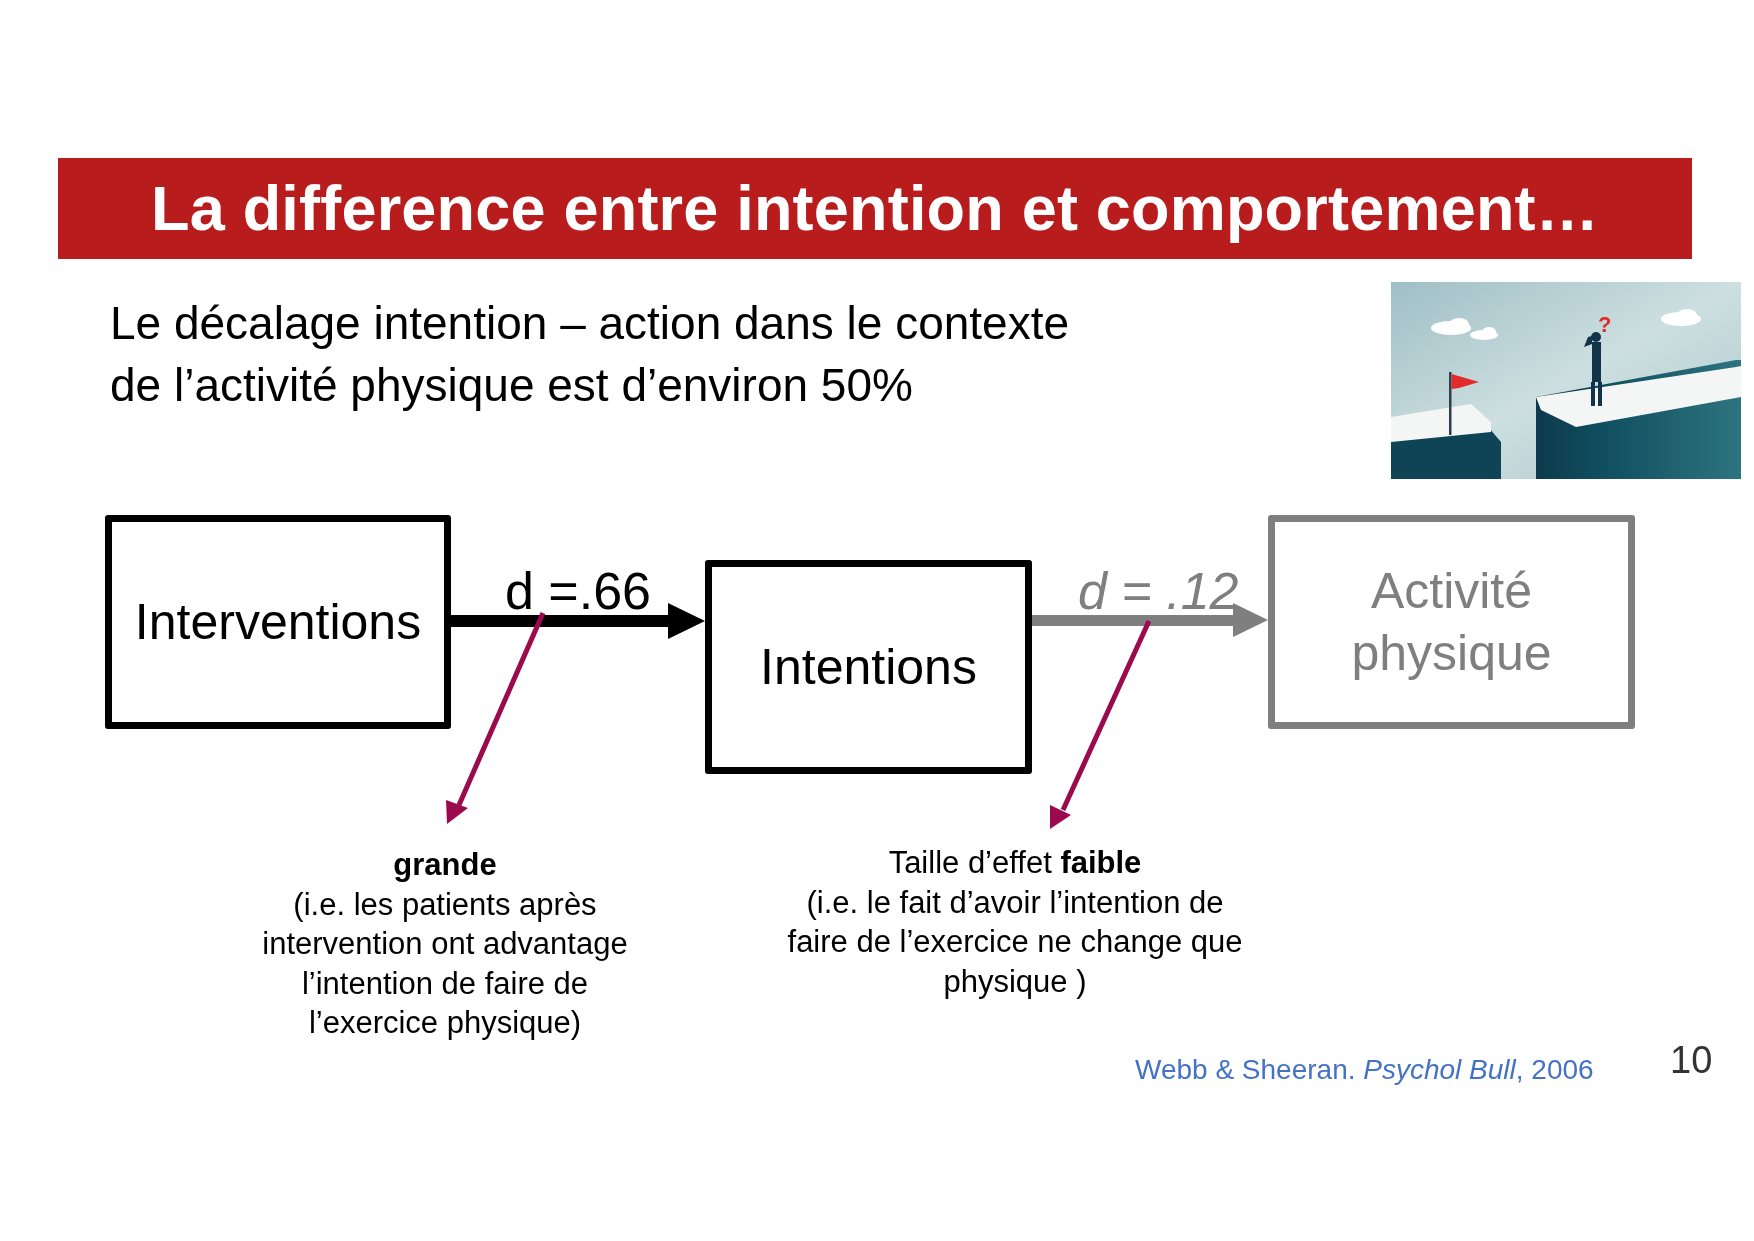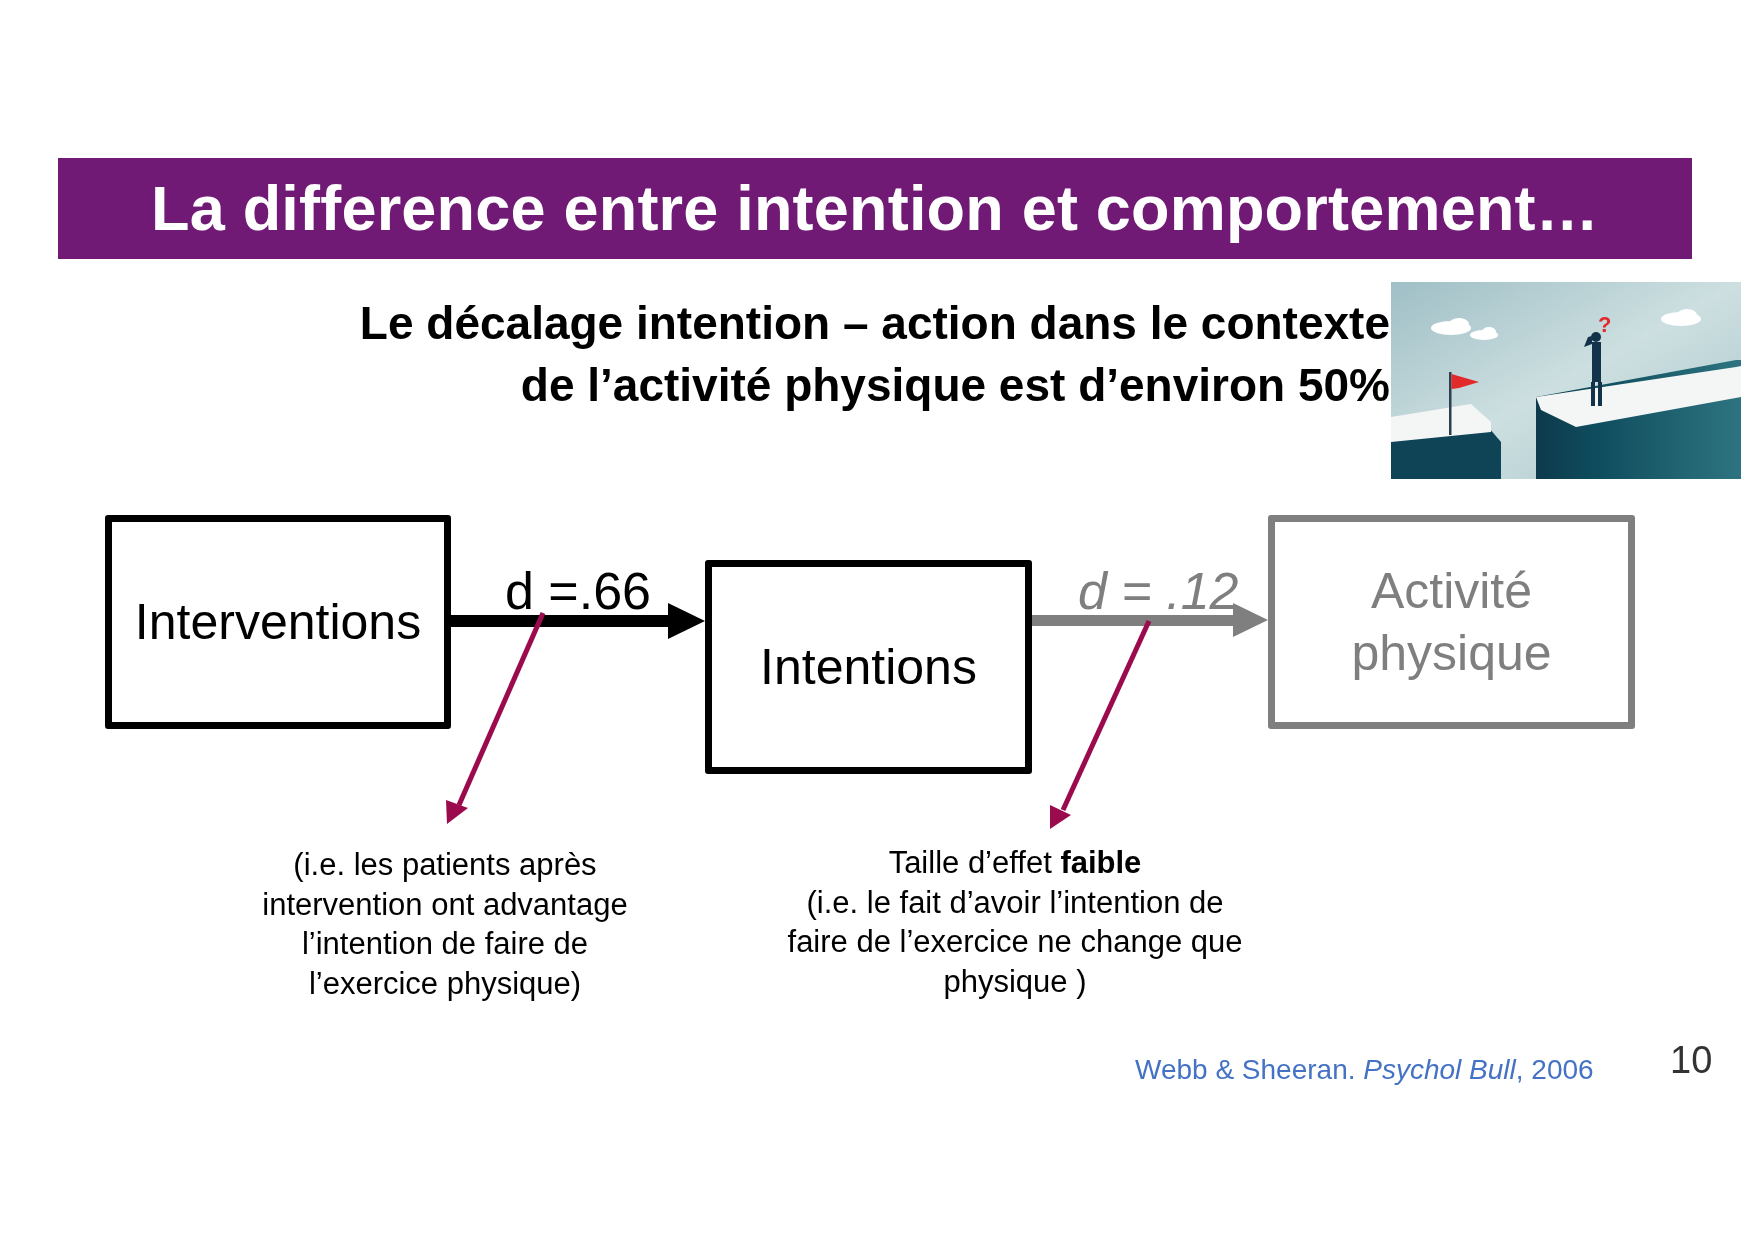--- a/index.html
+++ b/index.html
@@ -1,19 +1,19 @@
 <!DOCTYPE html>
 <html><head>
 <meta charset="utf-8">
 <style>
   html, body { margin:0; padding:0; }
   body { width:1754px; height:1241px; background:#ffffff; position:relative; overflow:hidden; font-family:"Liberation Sans", sans-serif; }
   .abs { position:absolute; }
-  .title-bar { left:58px; top:158px; width:1634px; height:101px; background:#701a75; color:#ffffff; font-weight:bold; font-size:63px; line-height:101px; text-align:center; letter-spacing:0.2px; white-space:nowrap; }
-  .subtitle { left:110px; top:292px; width:1280px; text-align:right; font-weight:bold; font-size:46px; line-height:62px; color:#000; }
+  .title-bar { left:58px; top:158px; width:1634px; height:101px; background:#b91c1c; color:#ffffff; font-weight:bold; font-size:63px; line-height:101px; text-align:center; letter-spacing:0.2px; white-space:nowrap; }
+  .subtitle { left:110px; top:292px; width:1280px; text-align:left; font-weight:normal; font-size:46px; line-height:62px; color:#000; }
   .illustration { left:1391px; top:282px; width:350px; height:197px; }
   .box { box-sizing:border-box; border:7px solid #000; border-radius:3px; display:flex; align-items:center; justify-content:center; text-align:center; font-size:50px; line-height:62px; color:#000; background:#fff; }
   .box.gray { border-color:#7f7f7f; color:#7f7f7f; }
   .box1 { left:105px; top:515px; width:346px; height:214px; }
   .box2 { left:705px; top:516px; width:327px; height:214px;margin-top:44px; }
   .box3 { left:1268px; top:515px; width:367px; height:214px; }
   .effect-label { font-size:52px; line-height:46px; white-space:nowrap; }
   .d1 { left:505px; top:568px; color:#000; }
   .d2 { left:1078px; top:568px; color:#7f7f7f; font-style:italic; }
   .note { text-align:center; font-size:31px; line-height:39.5px; color:#000; }
@@ -106,20 +106,21 @@
   <g>
     <line x1="1149" y1="621" x2="1063" y2="810" stroke="#9c0a4e" stroke-width="5"></line>
     <polygon points="1050,829 1050,805 1071,815" fill="#9c0a4e"></polygon>
   </g>
 </svg>
 
 <div class="abs effect-label d1">d =.66</div>
 <div class="abs effect-label d2">d = .12</div>
 
 <div class="abs note note1">
+  <div><b>grande</b></div>
   <div>(i.e. les patients après</div>
   <div>intervention ont advantage</div>
   <div>l’intention de faire de</div>
   <div>l’exercice physique)</div>
 </div>
 
 <div class="abs note note2">
   <div><span>Taille d’effet </span><b>faible</b></div>
   <div>(i.e. le fait d’avoir l’intention de</div>
   <div>faire de l’exercice ne change que</div>

